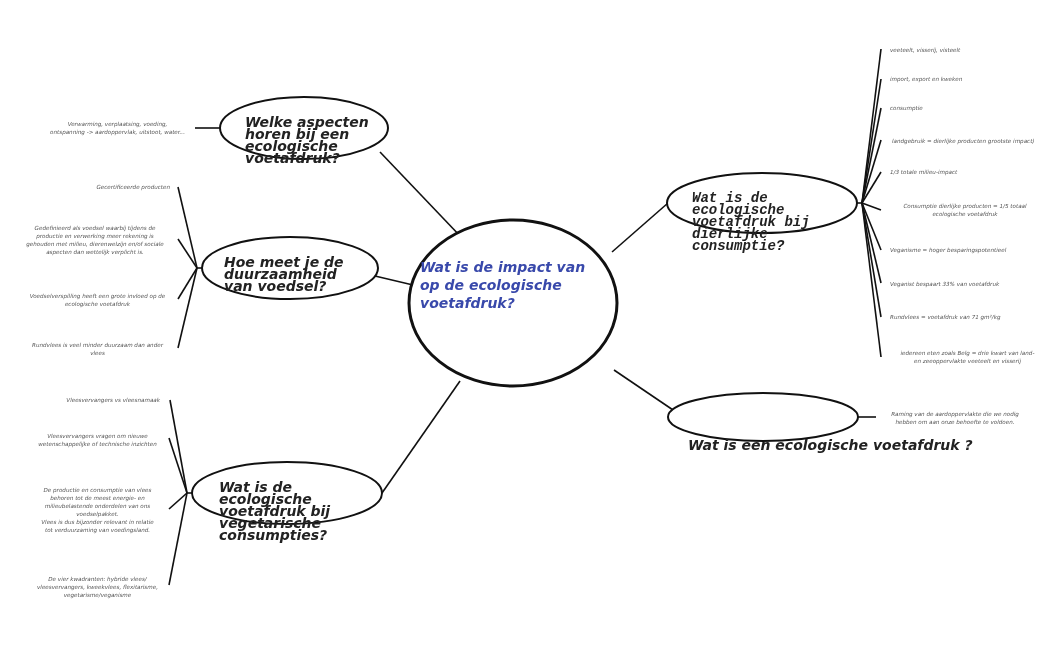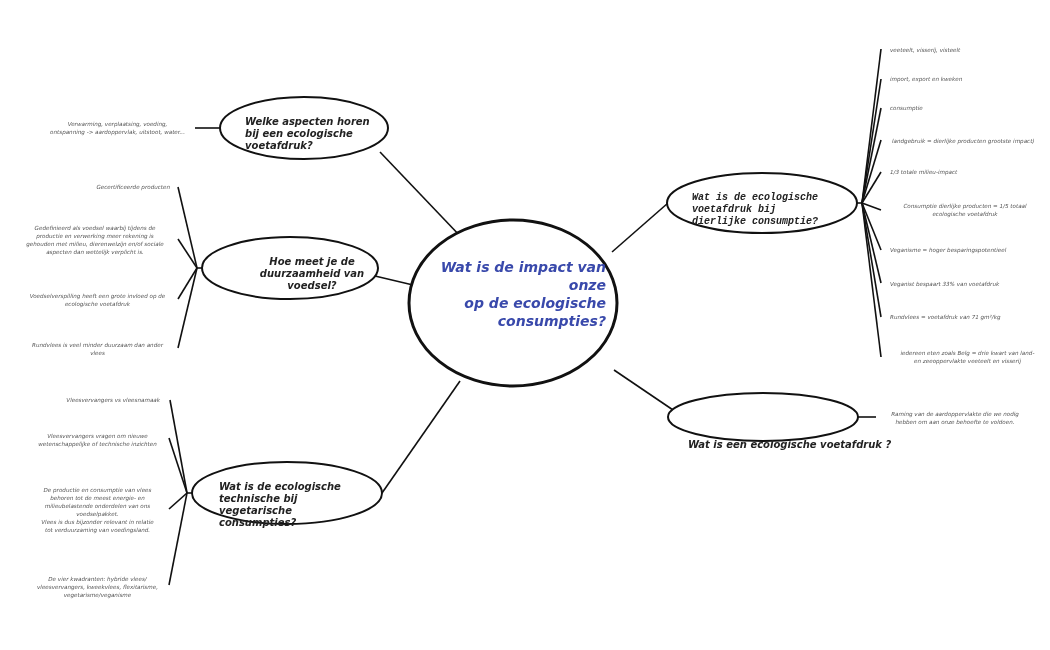--- a/index.html
+++ b/index.html
@@ -1,23 +1,23 @@
 <!DOCTYPE html>
 <html><head>
 <meta charset="utf-8">
 <style>
   html, body { margin:0; padding:0; background:#ffffff; }
   body { width:1050px; height:650px; position:relative; overflow:hidden;
          font-family:"DejaVu Sans", sans-serif; }
   svg.lines { position:absolute; left:0; top:0; width:1050px; height:650px; }
   .node-text { position:absolute; font-style:italic; font-weight:bold; color:#222;
-               font-family:"DejaVu Sans", sans-serif; font-size:10px; line-height:12px; }
+               font-family:"DejaVu Sans", sans-serif; font-size:14px; line-height:12px; }
   .center-text { position:absolute; color:#3949ab; font-weight:bold; font-style:italic;
                  font-family:"DejaVu Sans", sans-serif; font-size:14px; line-height:18px;
-                 text-align:right; }
+                 text-align:left; }
   .leaf { position:absolute; font-style:italic; color:#555; font-size:5.6px; line-height:8px;
           font-family:"DejaVu Sans", sans-serif; white-space:pre-line; }
   .leaf.c { text-align:center; }
   .leaf.r { text-align:right; }
 </style>
 </head>
 <body>
 
 <svg class="lines" viewBox="0 0 1050 650">
   <g stroke="#111" stroke-width="1.6" fill="none">
@@ -61,28 +61,27 @@
     <ellipse cx="290" cy="268" rx="88" ry="31"></ellipse>
     <ellipse cx="287" cy="493" rx="95" ry="31"></ellipse>
     <ellipse cx="762" cy="203" rx="95" ry="30"></ellipse>
     <ellipse cx="763" cy="417" rx="95" ry="24"></ellipse>
   </g>
   <ellipse cx="513" cy="303" rx="104" ry="83" stroke="#111" stroke-width="3" fill="#fff"></ellipse>
 </svg>
 
 <div class="center-text" style="left:420px;top:258px;width:186px;">
   <div>Wat is de impact van</div>
-  <div>onze</div>
   <div>op de ecologische</div>
-  <div>consumpties?</div>
+  <div>voetafdruk?</div>
 </div>
 
 <div class="node-text" style="left:245px;top:116px;width:130px;">Welke aspecten horen bij een ecologische voetafdruk?</div>
-<div class="node-text" style="left:242px;top:256px;width:140px;text-align:center;">Hoe meet je de duurzaamheid van voedsel?</div>
-<div class="node-text" style="left:219px;top:481px;width:150px;">Wat is de ecologische technische bij vegetarische consumpties?</div>
+<div class="node-text" style="left:224px;top:256px;width:140px;">Hoe meet je de duurzaamheid van voedsel?</div>
+<div class="node-text" style="left:219px;top:481px;width:150px;">Wat is de ecologische voetafdruk bij vegetarische consumpties?</div>
 <div class="node-text" style="left:692px;top:192px;width:140px;font-family:Liberation Mono, monospace;">Wat is de ecologische voetafdruk bij dierlijke consumptie?</div>
 <div class="node-text" style="left:688px;top:411px;width:160px;white-space:nowrap;margin-top:28px;">Wat is een ecologische voetafdruk ?</div>
 
 <div class="leaf c" style="left:45px;top:120px;width:145px;">Verwarming, verplaatsing, voeding,
 ontspanning -&gt; aardoppervlak, uitstoot, water...</div>
 
 <div class="leaf r" style="left:60px;top:183px;width:110px;">Gecertificeerde producten</div>
 <div class="leaf c" style="left:20px;top:224px;width:150px;">Gedefinieerd als voedsel waarbij tijdens de
 productie en verwerking meer rekening is
 gehouden met milieu, dierenwelzijn en/of sociale

